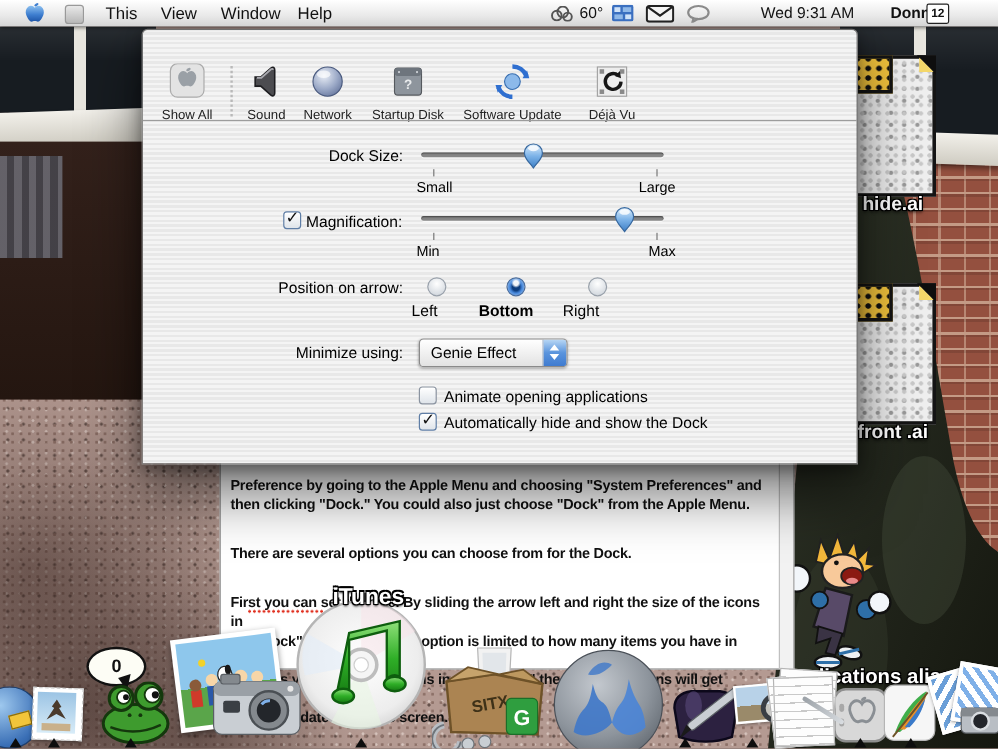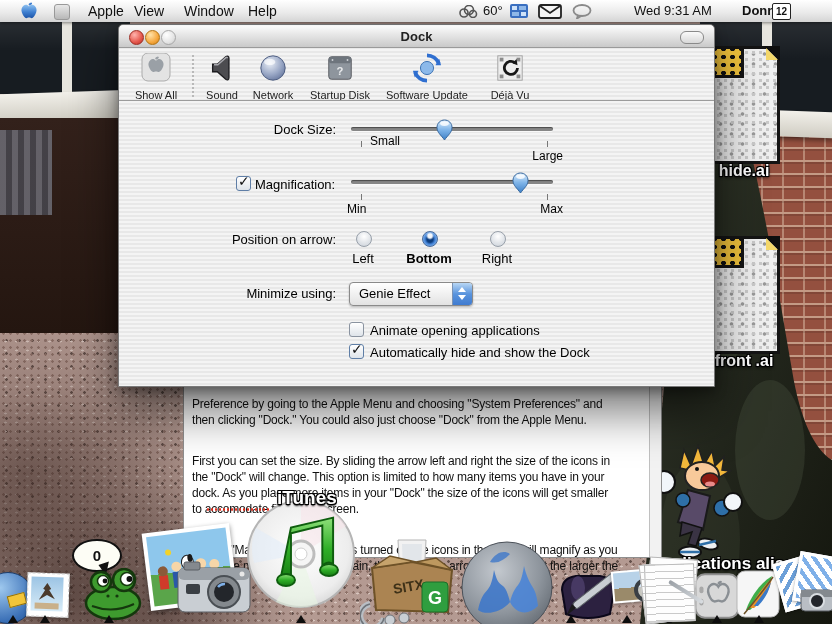--- a/index.html
+++ b/index.html
@@ -62,36 +62,36 @@
   .minmax{position:absolute;font-size:12px;color:#000;}
   .cb{position:absolute;width:13px;height:13px;border:1px solid #8a93a0;border-radius:3px;
     background:linear-gradient(#ffffff,#dfe4ea);box-shadow:inset 0 1px 1px rgba(255,255,255,.8);}
   .cb.on{border-color:#5f7ea6;background:linear-gradient(#d8e8fa,#7aadе8 60%,#74a9e4);}
   .cb .chk{position:absolute;left:1px;top:-4px;font-size:14px;font-weight:bold;color:#101010;}
   .rad{position:absolute;width:14px;height:14px;border-radius:50%;border:1px solid #98a0aa;
     background:radial-gradient(circle at 50% 32%,#ffffff,#d6dbe1 75%,#bfc5cc);}
   .rad.on{border-color:#4a6c9c;
     background:radial-gradient(circle at 50% 28%,rgba(255,255,255,.95) 0 2px,rgba(255,255,255,0) 4px),
       radial-gradient(circle at 50% 52%,#0d3d7e 0 3px,#4585d9 5px,#a8cdf4 9px);}
-  .radlbl{position:absolute;font-size:13px;color:#000;text-align:center;}
+  .radlbl{position:absolute;font-size:13px;color:#000;text-align:left;}
   .popup{position:absolute;width:122px;height:22px;border:1px solid #8a8a8a;border-radius:4px;
     background:linear-gradient(#ffffff,#e2e2e2);box-shadow:0 1px 2px rgba(0,0,0,.25);text-decoration:underline;}
   .popup .ptext{position:absolute;left:9px;top:3px;font-size:13px;color:#000;}
   .popup .pcap{position:absolute;right:0;top:0;bottom:0;width:19px;border-radius:0 3px 3px 0;
     background:linear-gradient(#b8d7f5,#5a94dd 50%,#3f7bd0);border-left:1px solid #7a93b5;}
   .tri-up{width:0;height:0;border-left:4px solid transparent;border-right:4px solid transparent;
     border-bottom:5px solid #fff;position:absolute;left:5px;top:4px;}
   .tri-dn{width:0;height:0;border-left:4px solid transparent;border-right:4px solid transparent;
     border-top:5px solid #fff;position:absolute;left:5px;top:12px;}
   
   .docwin{left:183px;top:378px;width:477px;height:178px;background:#fff;z-index:20;
     border:1px solid #8f8f8f;}
   .doc-text{position:absolute;left:8px;top:1px;width:450px;font-size:12px;line-height:16px;
     letter-spacing:-0.2px;color:#111;white-space:pre-line;}
-  .doc-text p{margin:0 0 9px 0;white-space:pre-line;}
+  .doc-text p{margin:0 0 9px 0;white-space:pre-line;font-weight:bold;}
   .docscroll{position:absolute;right:0;top:0;bottom:0;width:11px;background:#f2f2f2;border-left:1px solid #c0c0c0;}
   .squiggle{position:absolute;left:22px;top:129px;width:64px;height:3px;
     background-image:radial-gradient(circle,#e03020 1px,transparent 1.4px);background-size:4px 3px;}
   
   .aifile{position:absolute;width:62px;height:112px;background:#efefef;border:3px solid #141414;z-index:8;
     background-image:radial-gradient(#c9c9c9 1.5px,transparent 2px),radial-gradient(#9a9a9a 1.5px,transparent 2.2px);
     background-size:7px 7px,11px 10px;}
   .aifile .fold{position:absolute;right:-3px;top:-3px;width:0;height:0;
     border-top:16px solid #0e0e0e;border-left:16px solid transparent;}
   .aifile .fold2{position:absolute;right:-1px;top:-1px;width:0;height:0;
@@ -175,39 +175,33 @@
     <ellipse cx="58" cy="100" rx="10" ry="5" fill="#eef0f2" stroke="#111" stroke-width="2" transform="rotate(14 58 100)"></ellipse>
     <path d="M30,108 h20 M49,101 l17,-4" stroke="#2e6fa8" stroke-width="2.5" fill="none"></path>
   </svg>
 
   <div class="dt-label" style="left:652px;top:554px;font-size:17px;z-index:35;white-space:nowrap;">applications alias</div>
 
   <div class="abs docwin">
     <div class="doc-text">
       <p>Preference by going to the Apple Menu and choosing "System Preferences" and
 then clicking "Dock." You could also just choose "Dock" from the Apple Menu.</p>
+      <p>There are several options you can choose from for the Dock.</p>
       <p>First you can set the size. By sliding the arrow left and right the size of the icons in
 the "Dock" will change. This option is limited to how many items you have in your
 dock. As you place more items in your "Dock" the size of the icons will get smaller
 to accomodate fitting the screen.</p>
       <p>Next is "Magnification." With this turned on the icons in the dock will magnify as you
 move the mouse over them. Again, the further the arrow is to the right the larger the</p>
     </div>
     <div class="squiggle"></div>
     <div class="docscroll"></div>
   </div>
 
   <div class="abs prefswin">
-    <div class="titlebar">
-      <div class="tl-btn" style="left:10px;background:radial-gradient(circle at 35% 30%,#ffb3ad,#e4564b 60%,#b23229);border:1px solid #9e2b22;"></div>
-      <div class="tl-btn" style="left:26px;background:radial-gradient(circle at 35% 30%,#ffe2a8,#f5a73e 60%,#cf7f16);border:1px solid #b37413;"></div>
-      <div class="tl-btn" style="left:42px;background:radial-gradient(circle at 35% 30%,#ffffff,#e4e4e4 60%,#c6c6c6);border:1px solid #a8a8a8;"></div>
-      <div class="wtitle">Dock</div>
-      <div class="pill"></div>
-    </div>
 
     <div class="toolbar-item" style="left:2px;">
       <svg width="34" height="30" viewBox="0 0 34 30">
         <rect x="3" y="0" width="28" height="28" rx="6" fill="#e3e3e3" stroke="#ababab"></rect>
         <path d="M17 8 C18.2 6 20.8 5.6 22.3 6.7 C24.5 8.2 25.1 11.2 24.1 13.8 C23 16.8 21.2 19 19.7 19 C18.8 19 18.4 18.4 17 18.4 C15.6 18.4 15.2 19 14.3 19 C12.8 19 11 16.8 9.9 13.8 C8.9 11.2 9.5 8.2 11.7 6.7 C13.2 5.6 15.8 6 17 8 Z" fill="#9aa0a6"></path>
         <ellipse cx="18" cy="5" rx="2" ry="1.1" fill="#9aa0a6" transform="rotate(-30 18 5)"></ellipse>
       </svg>
       <span class="lbl">Show All</span>
     </div>
     <div class="tb-sep"></div>
@@ -283,21 +277,21 @@
                 <stop offset="1" stop-color="#3d7fc6"></stop>
           </linearGradient>
             </defs>
           <path d="M8.5 21 C5 16 1 13.5 1 8.5 C1 4.1 4.4 1 8.5 1 C12.6 1 16 4.1 16 8.5 C16 13.5 12 16 8.5 21 Z" fill="url(#thg1)" stroke="#38689e"></path>
           <ellipse cx="8.5" cy="4.6" rx="4.4" ry="2.4" fill="rgba(255,255,255,.8)"></ellipse>
         </svg>
       </div>
     </div>
     <div class="tick" style="left:242px;top:116px;"></div>
     <div class="tick" style="left:428px;top:116px;"></div>
-    <div class="minmax" style="left:228px;top:109px;margin-left:23px;">Small</div>
+    <div class="minmax" style="left:228px;top:124px;">Small</div>
     <div class="minmax" style="left:400px;top:124px;width:44px;text-align:right;">Large</div>
 
     <div class="cb on" style="left:117px;top:151px;">
       <span class="chk">✓</span>
       </div>
     <div class="ctl-label" style="left:136px;top:152px;">Magnification:</div>
     <div class="slider" style="left:230px;top:146px;">
       <div class="track"></div>
       <div class="thumb" style="left:163px;">
         <svg width="17" height="22" viewBox="0 0 17 22">
@@ -545,21 +539,21 @@
           <linearGradient id="aqa" x1="0" y1="0" x2="0" y2="1">
         <stop offset="0" stop-color="#8cc0f0"></stop>
             <stop offset=".55" stop-color="#3f7fd0"></stop>
             <stop offset="1" stop-color="#1e55a8"></stop>
       </linearGradient>
         </defs>
       <path d="M12 6 C13.5 3.5 17 3 19 4.5 C22 6.5 22.8 10.5 21.5 14 C20 18 17.5 21.5 15.5 21.5 C14.3 21.5 13.8 20.7 12 20.7 C10.2 20.7 9.7 21.5 8.5 21.5 C6.5 21.5 4 18 2.5 14 C1.2 10.5 2 6.5 5 4.5 C7 3 10.5 3.5 12 6 Z" fill="url(#aqa)"></path>
       <ellipse cx="13.8" cy="2.6" rx="2.6" ry="1.4" fill="#3f7fd0" transform="rotate(-32 13.8 2.6)"></ellipse>
     </svg>
     <div class="menu-item" style="left:54px;top:4px;width:14px;height:14px;border-radius:3px;background:linear-gradient(#e8e8e8,#b8b8b8);border:1px solid #999;"></div>
-    <span class="menu-item" style="left:88px;">Apple</span>
+    <span class="menu-item" style="left:88px;">This</span>
     <span class="menu-item" style="left:134px;">View</span>
     <span class="menu-item" style="left:184px;">Window</span>
     <span class="menu-item" style="left:248px;">Help</span>
 
     <svg class="mb-right" style="left:458px;top:5px;" width="20" height="13" viewBox="0 0 20 13">
       <circle cx="6" cy="8" r="4" fill="none" stroke="#555" stroke-width="1.6"></circle>
       <circle cx="11" cy="5" r="4.5" fill="none" stroke="#555" stroke-width="1.6"></circle>
       <circle cx="15" cy="9" r="3.5" fill="none" stroke="#555" stroke-width="1.6"></circle>
     </svg>
     <span class="mb-right" style="left:483px;">60°</span>

